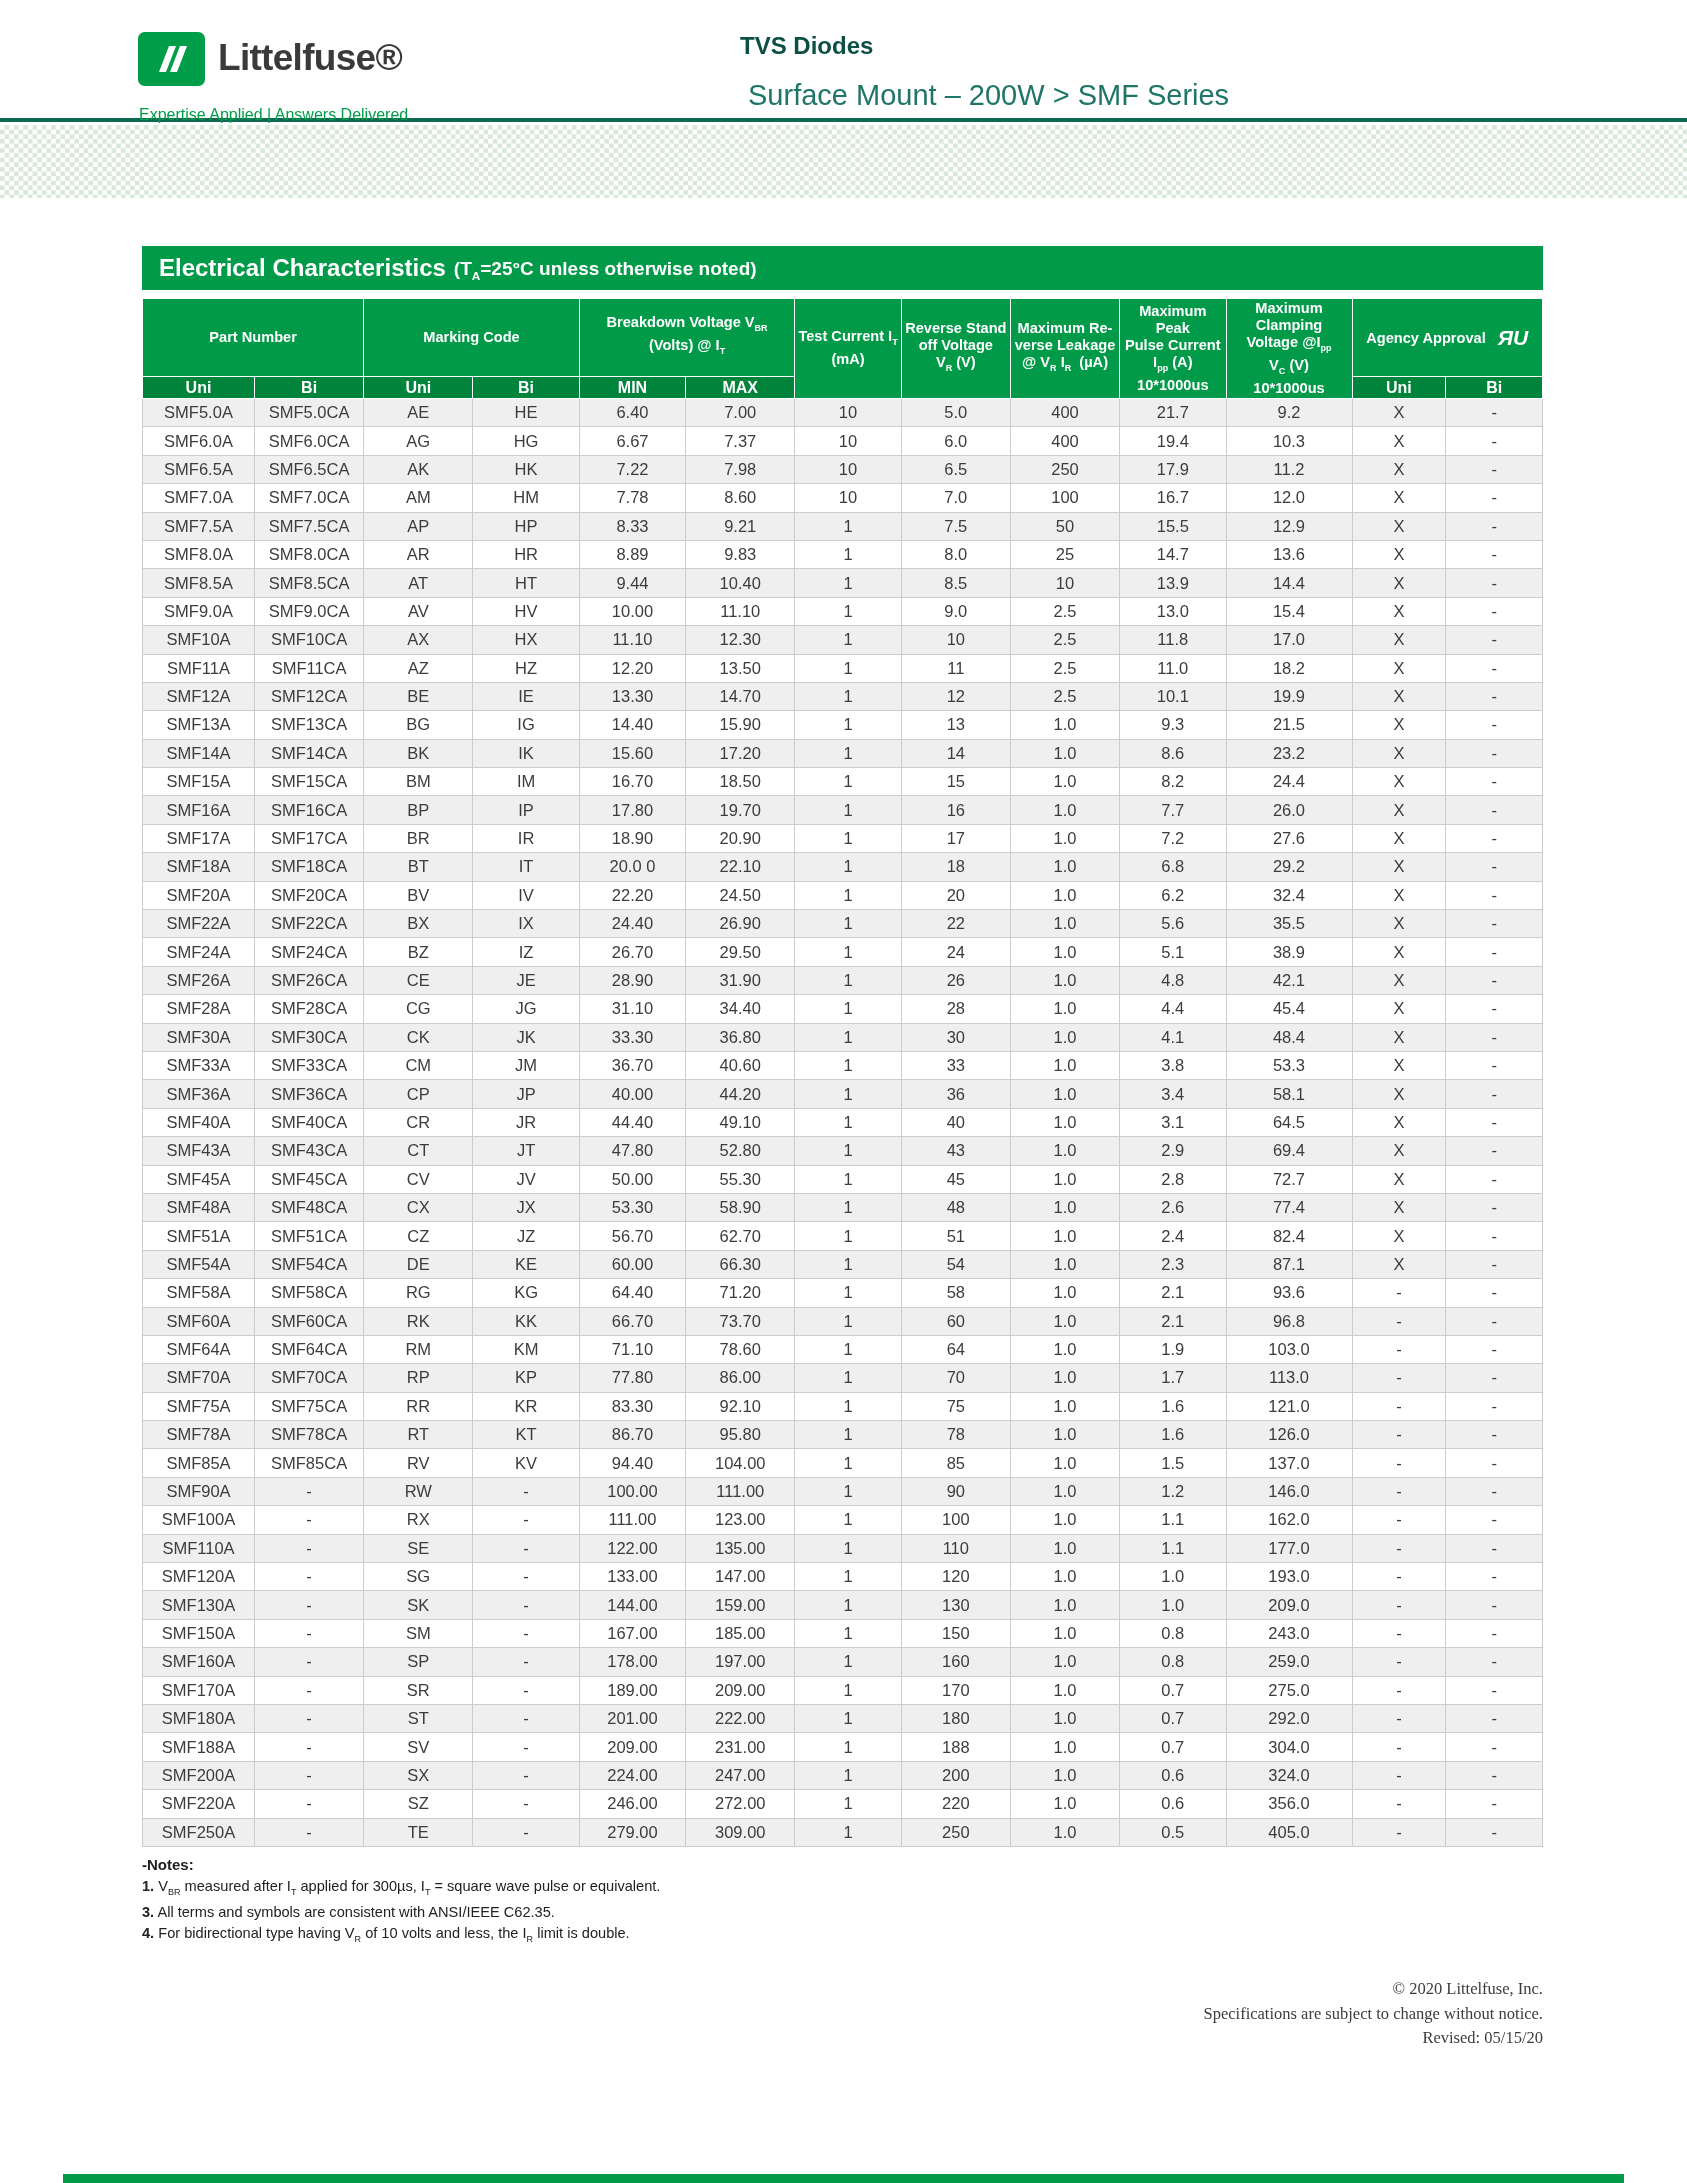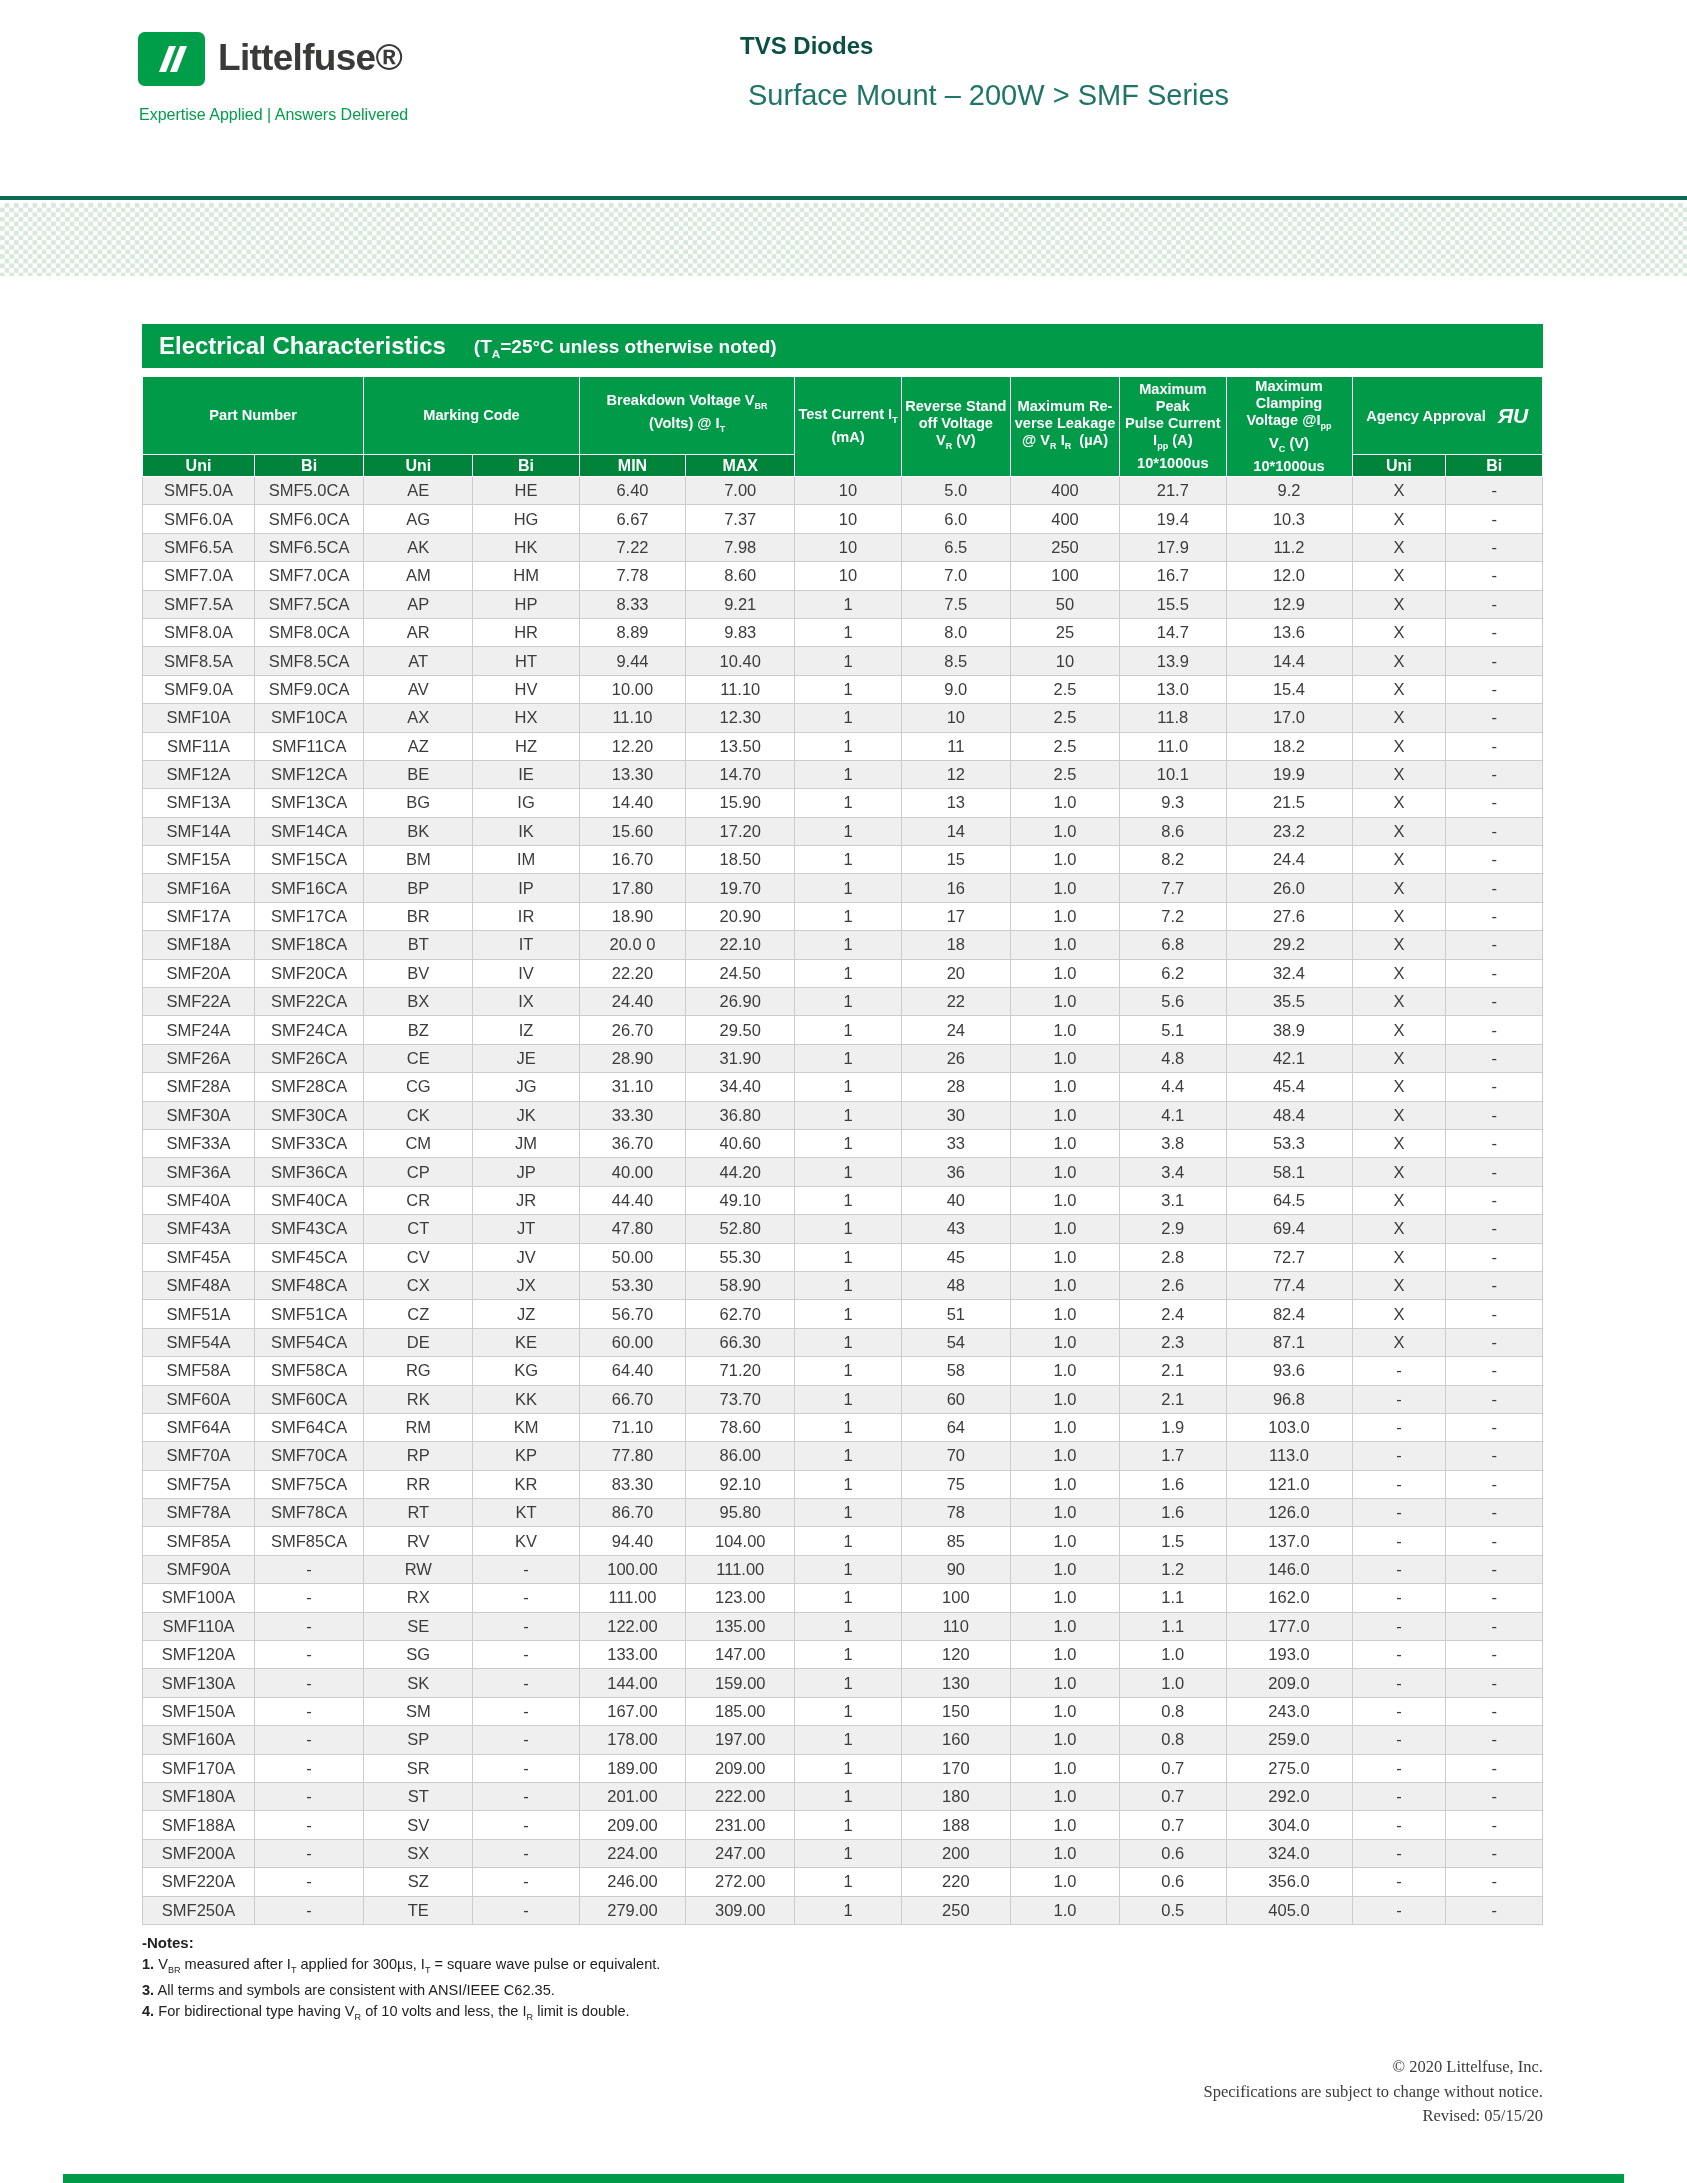--- a/index.html
+++ b/index.html
@@ -10,21 +10,21 @@
     --subtitle-teal:#1F7568;
     --rule-teal:#0C6A52;
   }
   *{box-sizing:border-box;}
   html,body{margin:0;padding:0;}
   body{
     width:1687px;height:2183px;position:relative;overflow:hidden;
     background:#ffffff;font-family:"Liberation Sans",sans-serif;color:#3c3c3c;
   }
   
-  .header{position:relative;height:196px;}
+  .header{position:relative;height:118px;}
   .logo-box{
     position:absolute;left:138px;top:32px;width:67px;height:54px;
     background:var(--brand-green);border-radius:6.6px;
     display:flex;align-items:center;justify-content:center;
   }
   .brand-name{
     position:absolute;left:218px;top:37px;
     font-size:37px;font-weight:bold;color:#3a3a39;letter-spacing:-0.7px;
   }
   .tagline{position:absolute;left:139px;top:106px;font-size:16px;color:var(--brand-green);}
@@ -34,21 +34,21 @@
   .rule-line{height:4px;background:var(--rule-teal);}
   .pattern-band{
     height:73px;margin-top:2.6px;
     background:repeating-conic-gradient(#d8e9dc 0% 25%, #ffffff 0% 50%);
     background-size:9.3px 9.3px;
   }
   
   .content{margin:48px 144px 0 142px;}
   .section-bar{
     height:44px;background:var(--table-green);color:#fff;
-    display:flex;align-items:center;padding-left:17px;gap:20px;
+    display:flex;align-items:center;padding-left:17px;
   }
   .sec-title{font-size:24px;font-weight:bold;}
   .sec-note{font-size:19px;font-weight:bold;margin-left:8px;padding-top:4px;}
   sub{font-size:0.62em;}
   
   table{width:100%;border-collapse:collapse;table-layout:fixed;margin-top:8px;}
   thead th{
     background:var(--table-green);color:#ffffff;font-weight:bold;
     font-size:14.6px;line-height:17px;text-align:center;vertical-align:middle;
     border:1.3px solid #ffffff;padding:1.3px 2.6px;

